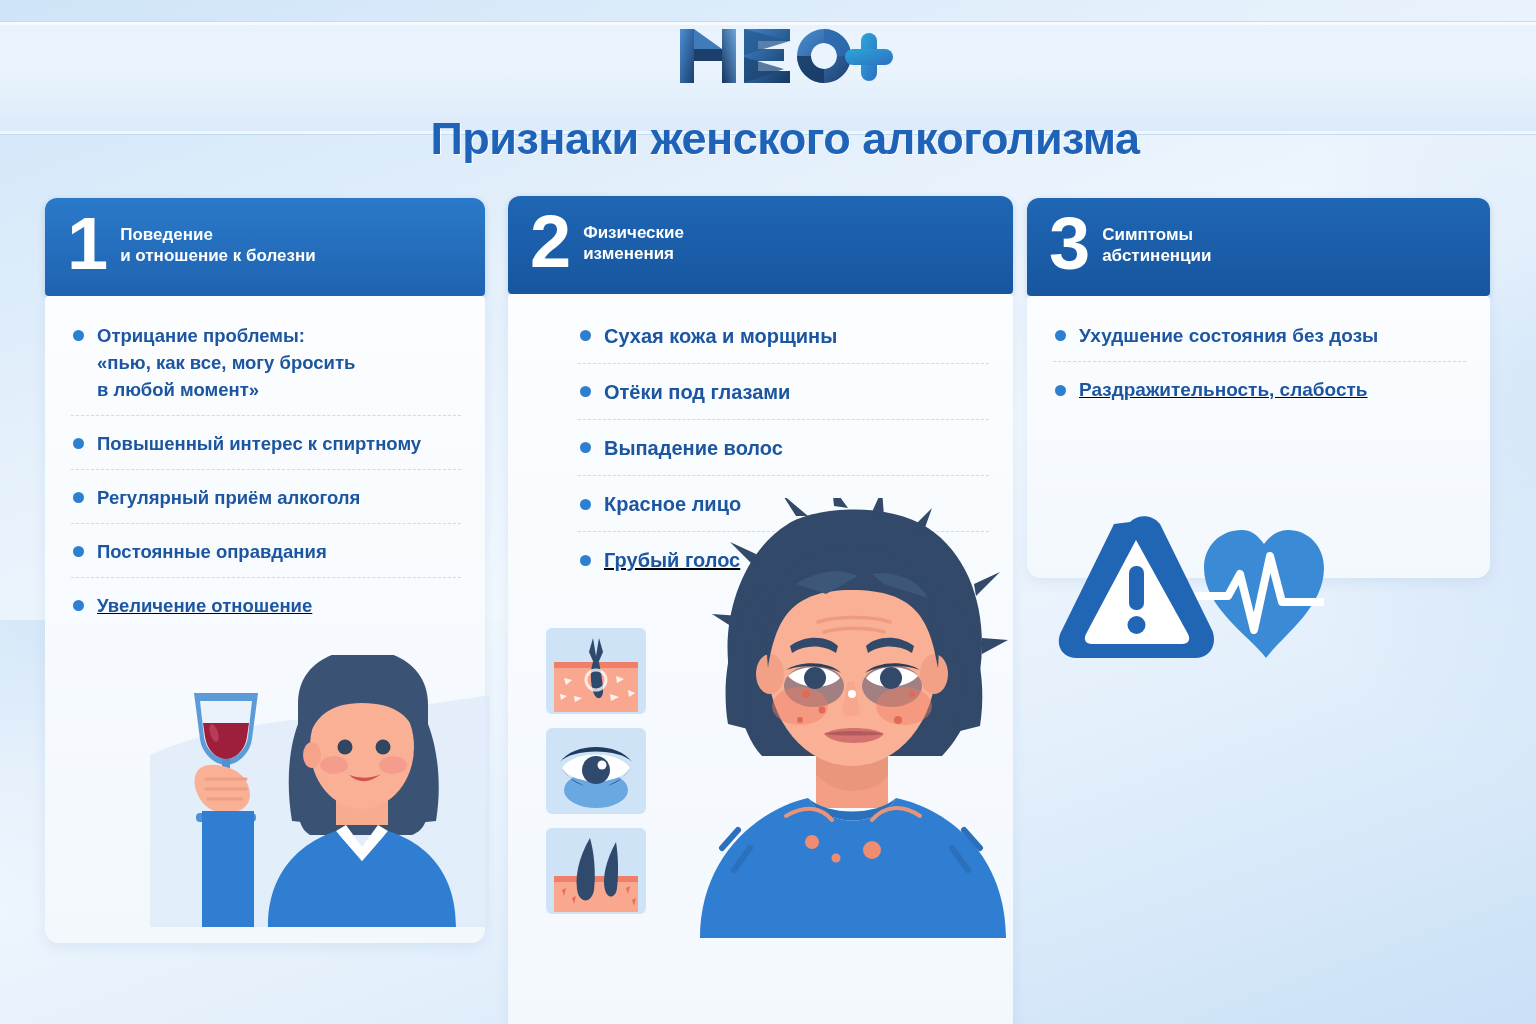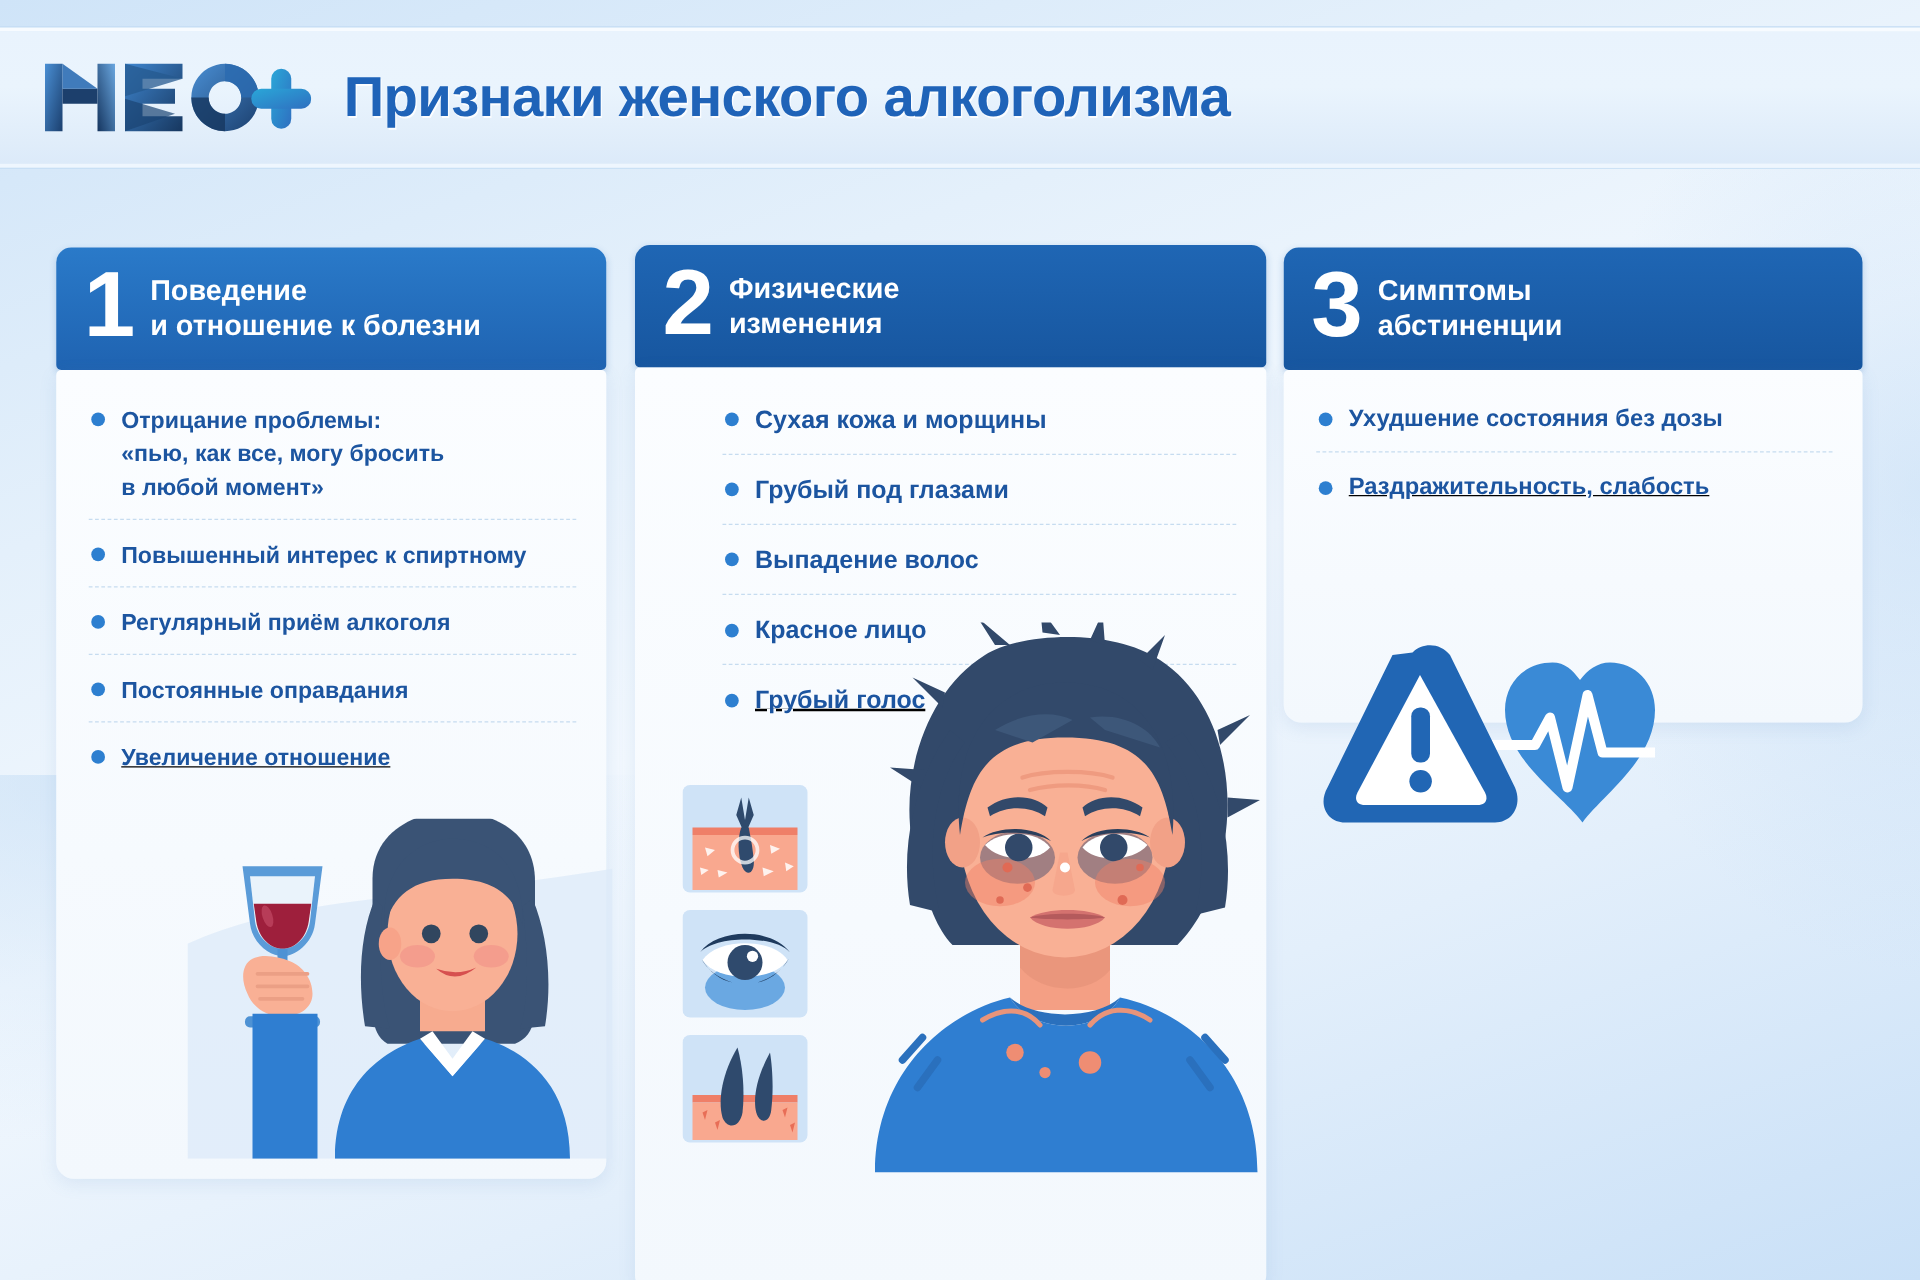--- a/index.html
+++ b/index.html
@@ -23,21 +23,21 @@
     pointer-events:none;
   }
 
   
   .header-band{
     position:absolute; left:0; top:22px; width:1536px; height:112px;
     background: linear-gradient(180deg, #e9f3fd 0%, #eaf4fd 42%, #dceaf9 100%);
     border-top:3px solid #f7fbff;
     border-bottom:3px solid #eef6fe;
     box-shadow: 0 1px 0 #c3dcf3, 0 -1px 0 #c3dcf3;
-    display:flex; align-items:center; gap:26px; padding-left:34px;
+    display:flex; align-items:center; gap:26px; padding-left:34px;flex-direction:column;
   }
   .logo{ display:flex; align-items:center; height:62px; }
   .logo svg{ display:block; }
   .page-title{
     font-size:45px; font-weight:700; color:#1f63b8;
     letter-spacing:-0.5px; white-space:nowrap;
     text-shadow: 1px 1px 0 rgba(255,255,255,.85);
     font-family:"Liberation Sans", sans-serif;
   }
 
@@ -49,21 +49,21 @@
     border-radius:12px 12px 4px 4px;
     display:flex; align-items:center; gap:16px;
     padding:14px 22px 16px 22px;
     box-shadow: 0 2px 6px rgba(31,99,177,.22);
   }
   .card-head.dark{ background: linear-gradient(180deg,#1f66b4 0%, #17569f 100%); }
   .card-num{
     font-size:74px; line-height:.86; font-weight:700; color:#ffffff;
     letter-spacing:-4px; flex:0 0 auto; padding-bottom:4px;
   }
-  .card-title{ color:#fff; font-size:23px; font-weight:700; line-height:1.22; }
+  .card-title{ color:#fff; font-size:17px; font-weight:700; line-height:1.22; }
   .card-title .l2{ display:block; }
 
   .card-body{
     background: linear-gradient(180deg,#fbfdff 0%, #f6fafe 60%, #f3f8fd 100%);
     border-radius:4px 4px 14px 14px;
     box-shadow: 0 4px 14px rgba(90,140,190,.13);
     position:relative; overflow:hidden;
   }
 
   ul.list{ list-style:none; padding:26px 24px 0 26px; }
@@ -240,21 +240,21 @@
     </div>
   </div>
   <div class="card-body">
     <ul class="list">
       <li class="sep">
         <span class="dot"></span>
         <span class="txt">Сухая кожа и морщины</span>
       </li>
       <li class="sep">
         <span class="dot"></span>
-        <span class="txt">Грубый под глазами</span>
+        <span class="txt">Отёки под глазами</span>
       </li>
       <li class="sep">
         <span class="dot"></span>
         <span class="txt">Выпадение волос</span>
       </li>
       <li class="sep">
         <span class="dot"></span>
         <span class="txt">Красное лицо</span>
       </li>
       <li class="last">

